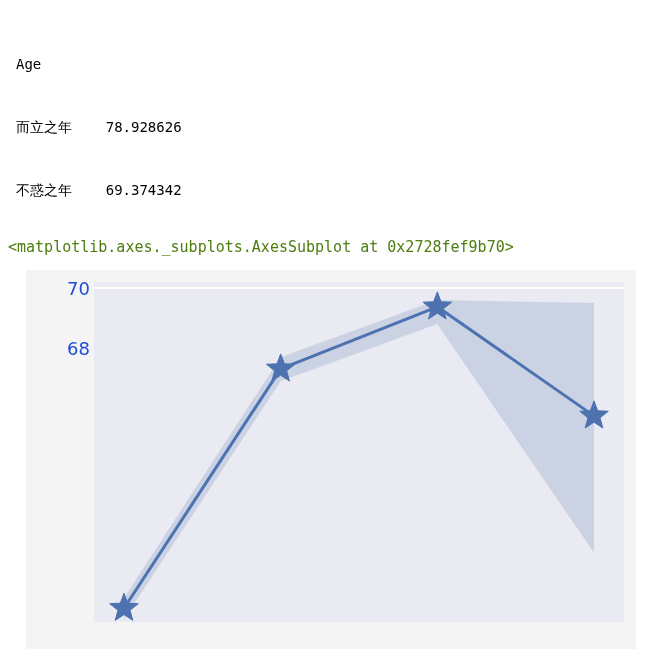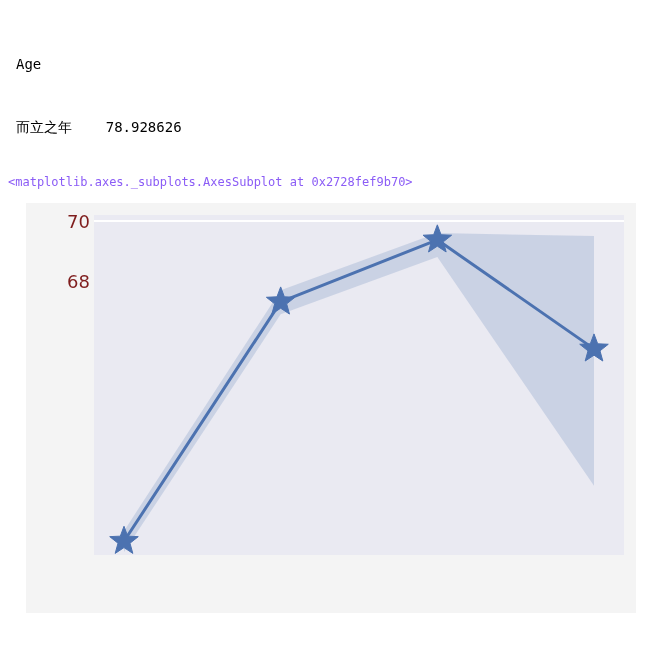--- a/index.html
+++ b/index.html
@@ -13,22 +13,22 @@
     .text-output {
       font-family: "NSimSun", "SimSun", monospace;
       font-size: 14px;
       line-height: 1.5;
       color: #000;
       padding: 4px 8px;
       white-space: pre;
     }
     .repr-output {
       font-family: "NSimSun", "SimSun", monospace;
-      font-size: 12px;
-      color: #8b5cf6;
+      font-size: 15px;
+      color: #4d7c0f;
       padding: 12px 0 8px 0;
       white-space: pre;
     }
     .chart-area {
       width: 610px;
       height: 410px;
       position: relative;
       margin: 6px 0 0 18px;
       background: #f4f4f4;
     }
@@ -45,38 +45,39 @@
       left: 0;
       width: 100%;
       height: 2px;
       background: #ffffff;
     }
     .y-tick {
       position: absolute;
       right: 546px;
       font-family: "DejaVu Sans", Arial, sans-serif;
       font-size: 18px;
-      color: #7f1d1d;
+      color: #1d4ed8;
       transform: translateY(-50%);
     }
     svg.plot-svg {
       position: absolute;
       left: 0;
       top: 0;
       width: 100%;
       height: 100%;
       overflow: visible;
     }
   </style>
 </head>
 <body>
 
 <div class="text-output">
   <div>Age</div>
   <div><span>而立之年</span>    <span>78.928626</span></div>
+  <div><span>不惑之年</span>    <span>69.374342</span></div>
 </div>
 
 <div class="repr-output">&lt;matplotlib.axes._subplots.AxesSubplot at 0x2728fef9b70&gt;</div>
 
 <div class="chart-area">
   <div class="plot-region">
     <svg class="plot-svg" id="plot-svg" viewBox="0 0 530 340" preserveAspectRatio="none">
         <path d="M30,315.9292035398229 L186.66666666666666,75.22123893805309 L343.3333333333333,18.053097345132983 L500,21.061946902654938 L500,270.79646017699105 L343.3333333333333,42.123893805309876 L186.66666666666666,99.29203539822998 L30,336.9911504424778 Z" fill="#8fa7cc" fill-opacity="0.35" stroke="none"></path>
         <path d="M30,326.2629168141593 L186.66666666666666,86.91720884955777 L343.3333333333333,24.842807079646093 L500,133.89380530973455" fill="none" stroke="#4c72b0" stroke-width="3" stroke-linejoin="round"></path>
         <path d="M30,311.2629168141593 L33.70304708944258,321.1661097495972 L44.265847744427305,321.6276618985351 L35.991656052659465,328.2097238787215 L38.8167787843871,338.39817172978354 L30,332.56291681415934 L21.183221215612903,338.39817172978354 L24.008343947340535,328.2097238787215 L15.734152255572695,321.6276618985351 L26.29695291055742,321.1661097495972 Z" fill="#4c72b0" stroke="#4c72b0" stroke-width="1"></path>

